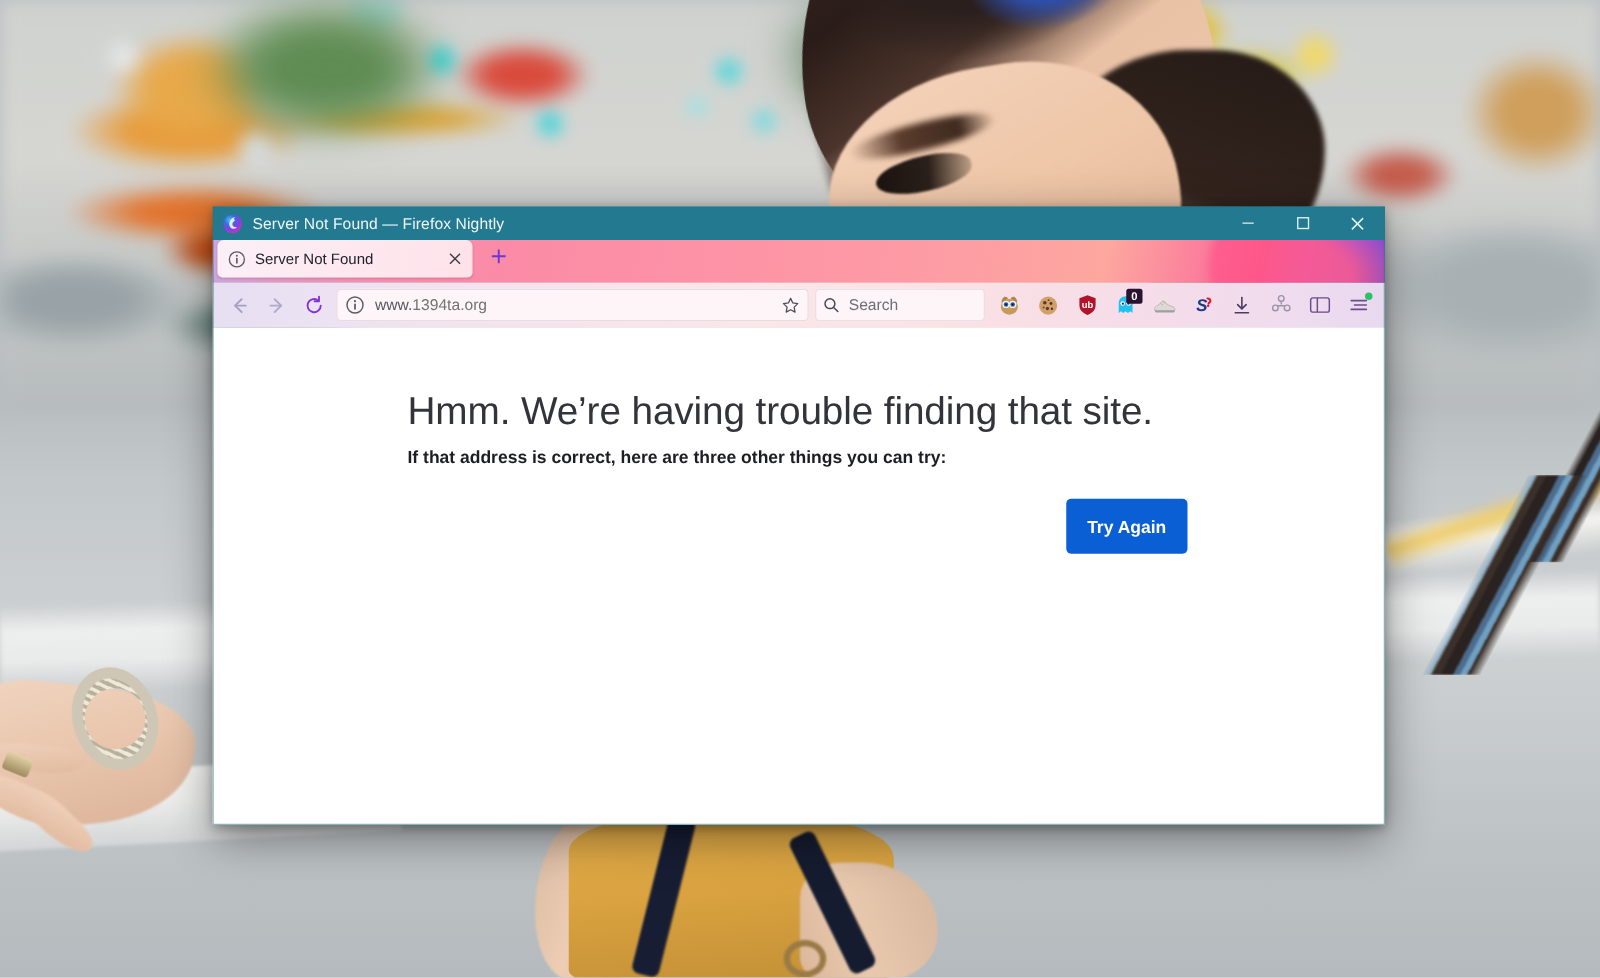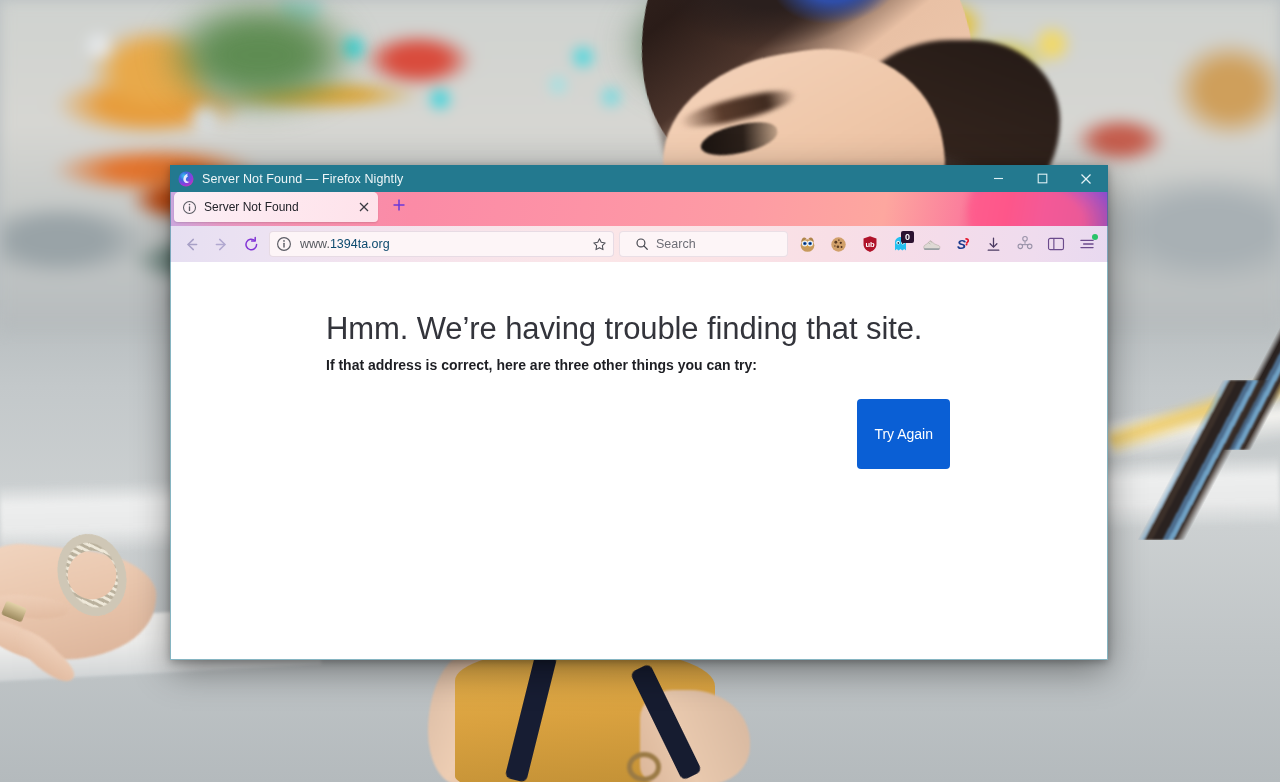--- a/index.html
+++ b/index.html
@@ -365,31 +365,31 @@
     min-width: 0;
   }
   .url-identity { width: 16px; height: 16px; flex: 0 0 auto; }
   .url-text {
     flex: 1 1 auto;
     font-size: 12.5px;
     margin-left: 8px;
     color: #57595f;
     white-space: nowrap; overflow: hidden;
   }
-  .url-text .host { color: #0c4a6e; }
+  .url-text .host { color: #737373; }
   .url-star { width: 22px; height: 22px; display:flex; align-items:center; justify-content:center; flex:0 0 auto; }
 
   .searchbar {
-    width: 169px;
+    width: 136px;
     height: 26px;
     background: #fdf5f7;
     border-radius: 4px;
     display: flex;
     align-items: center;
-    padding: 0 16px;
+    padding: 0 6px;
     box-shadow: inset 0 0 0 1px rgba(120,90,130,0.14);
     flex: 0 0 auto;
     margin-right: 4px;
   }
   .search-ph { font-size: 12.5px; color: #6e6e76; margin-left: 7px; }
 
   .ext-icons { display: flex; align-items: center; gap: 0; flex: 0 0 auto; }
   .ext-btn {
     width: 31px; height: 28px;
     display: flex; align-items: center; justify-content: center;
@@ -460,24 +460,24 @@
     left: 3px; top: 7px;
     width: 4px; height: 4px;
     border-radius: 50%;
     background: #36373d;
   }
   .btn-row { display: flex; justify-content: flex-end; margin-top: 26px; padding-right: 0px; }
   .try-btn {
     background: #0a5fd5;
     color: #ffffff;
     font-size: 14px;
-    font-weight: normal;
+    font-weight: bold;
     border: none;
     border-radius: 4px;
-    padding: 27px 17px;
+    padding: 14px 17px;
     font-family: "Liberation Sans", sans-serif;
     cursor: pointer;
   }
   .win-edge {
     position: absolute; inset: 0;
     pointer-events: none;
     box-shadow: inset 0 0 0 1px rgba(35,121,143,0.55);
   }
 </style>
 </head>

